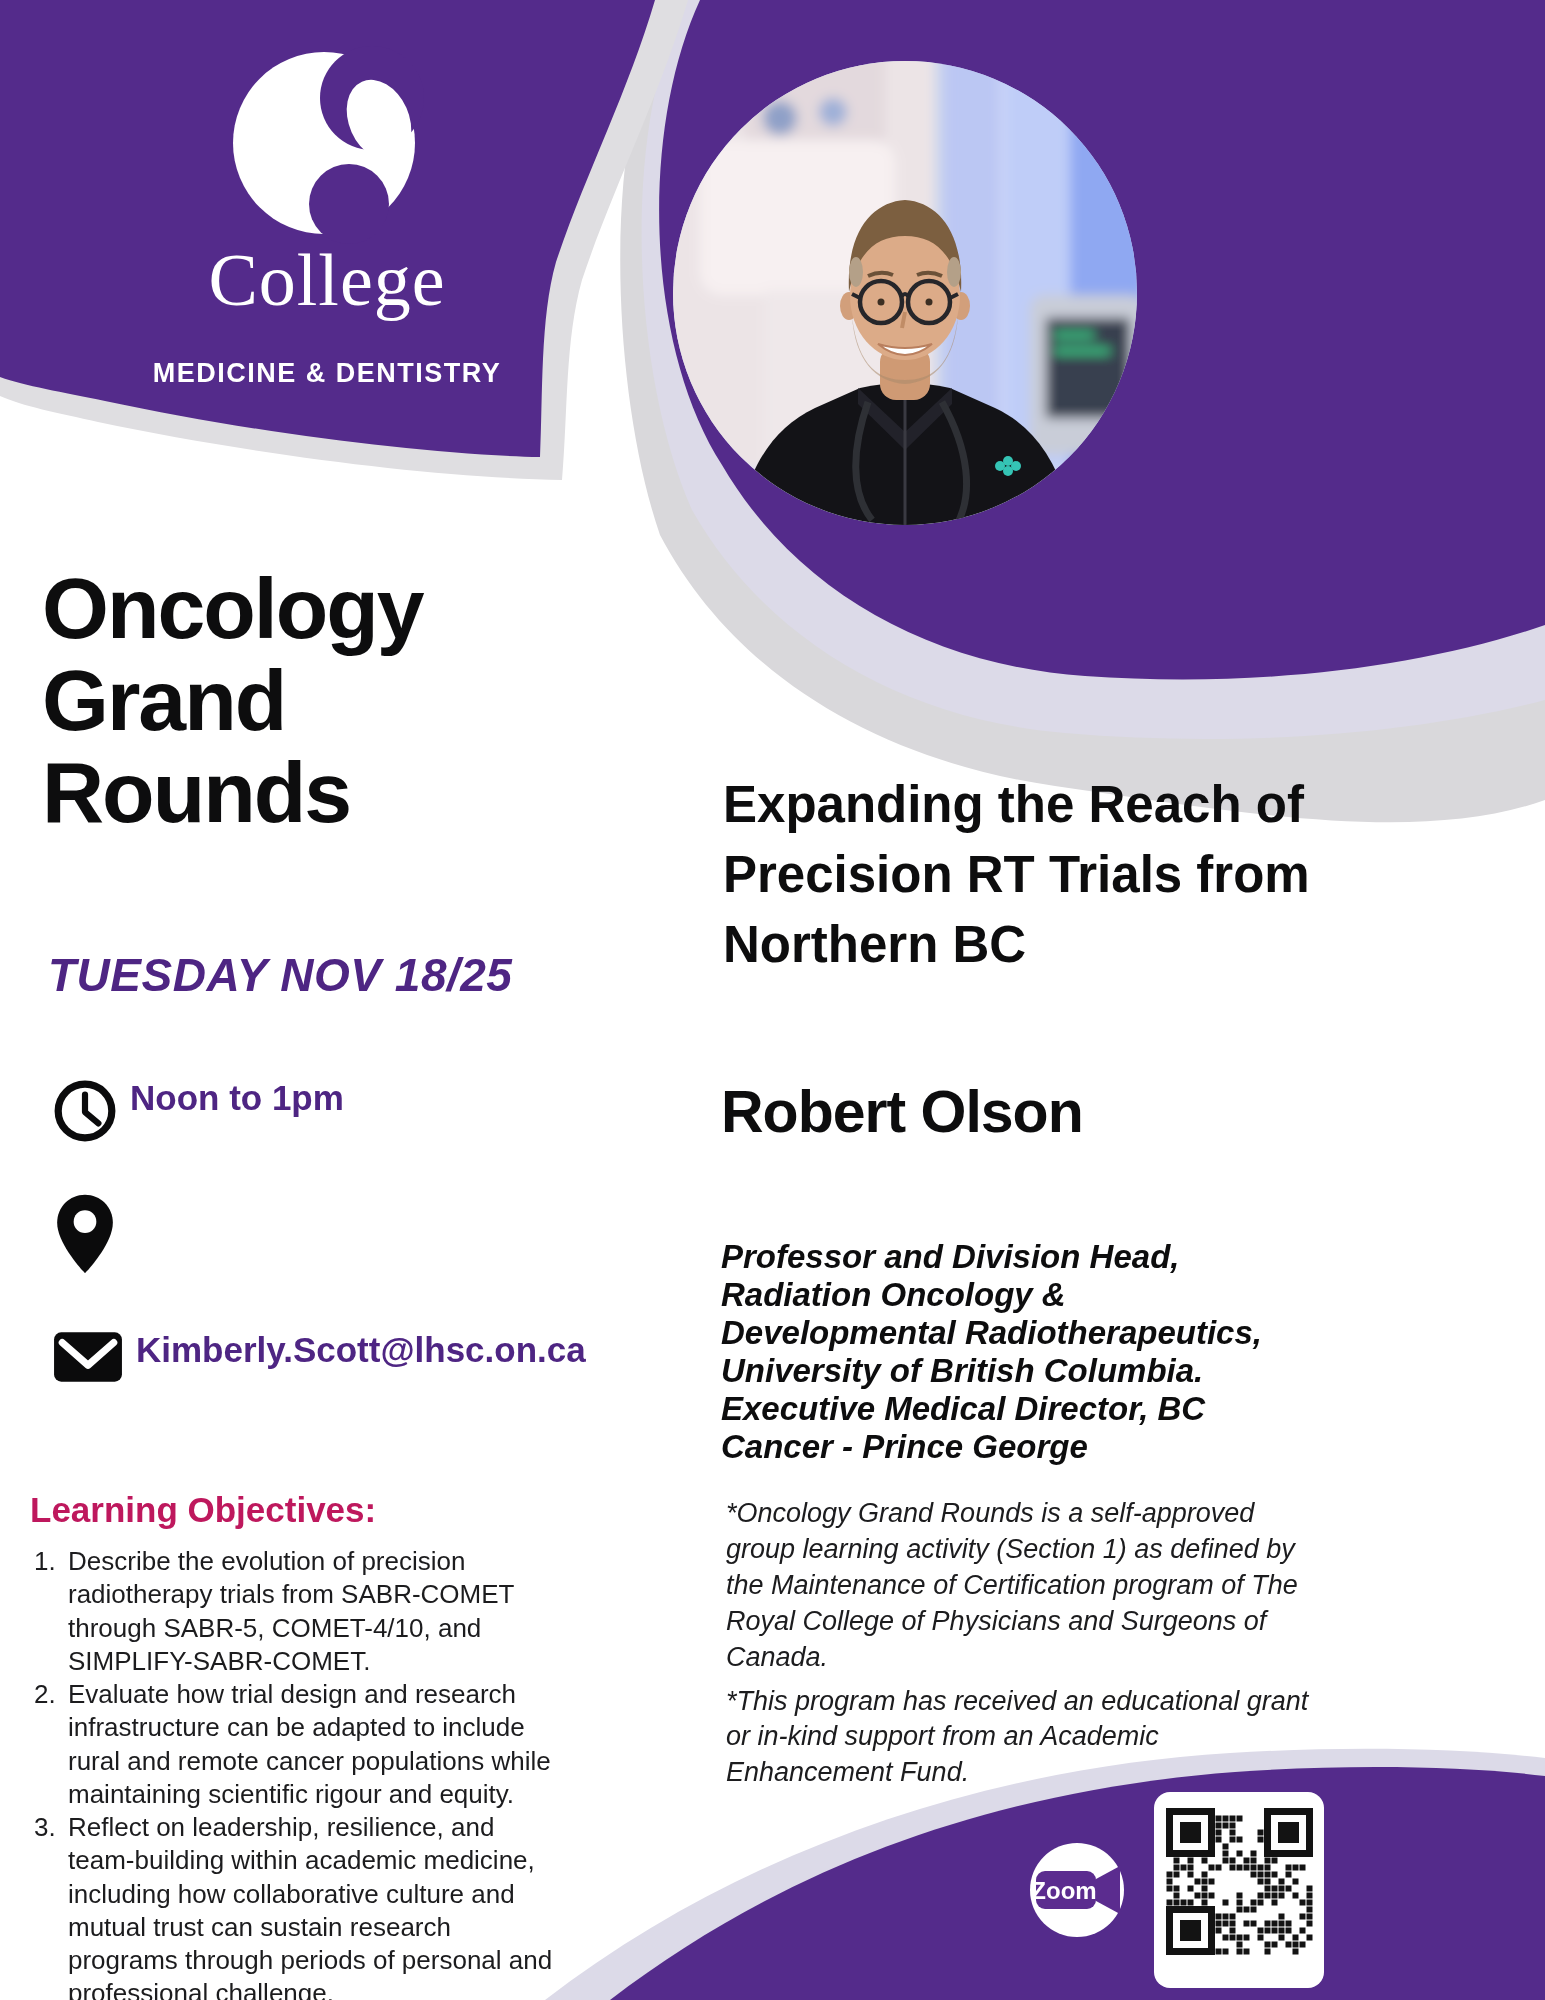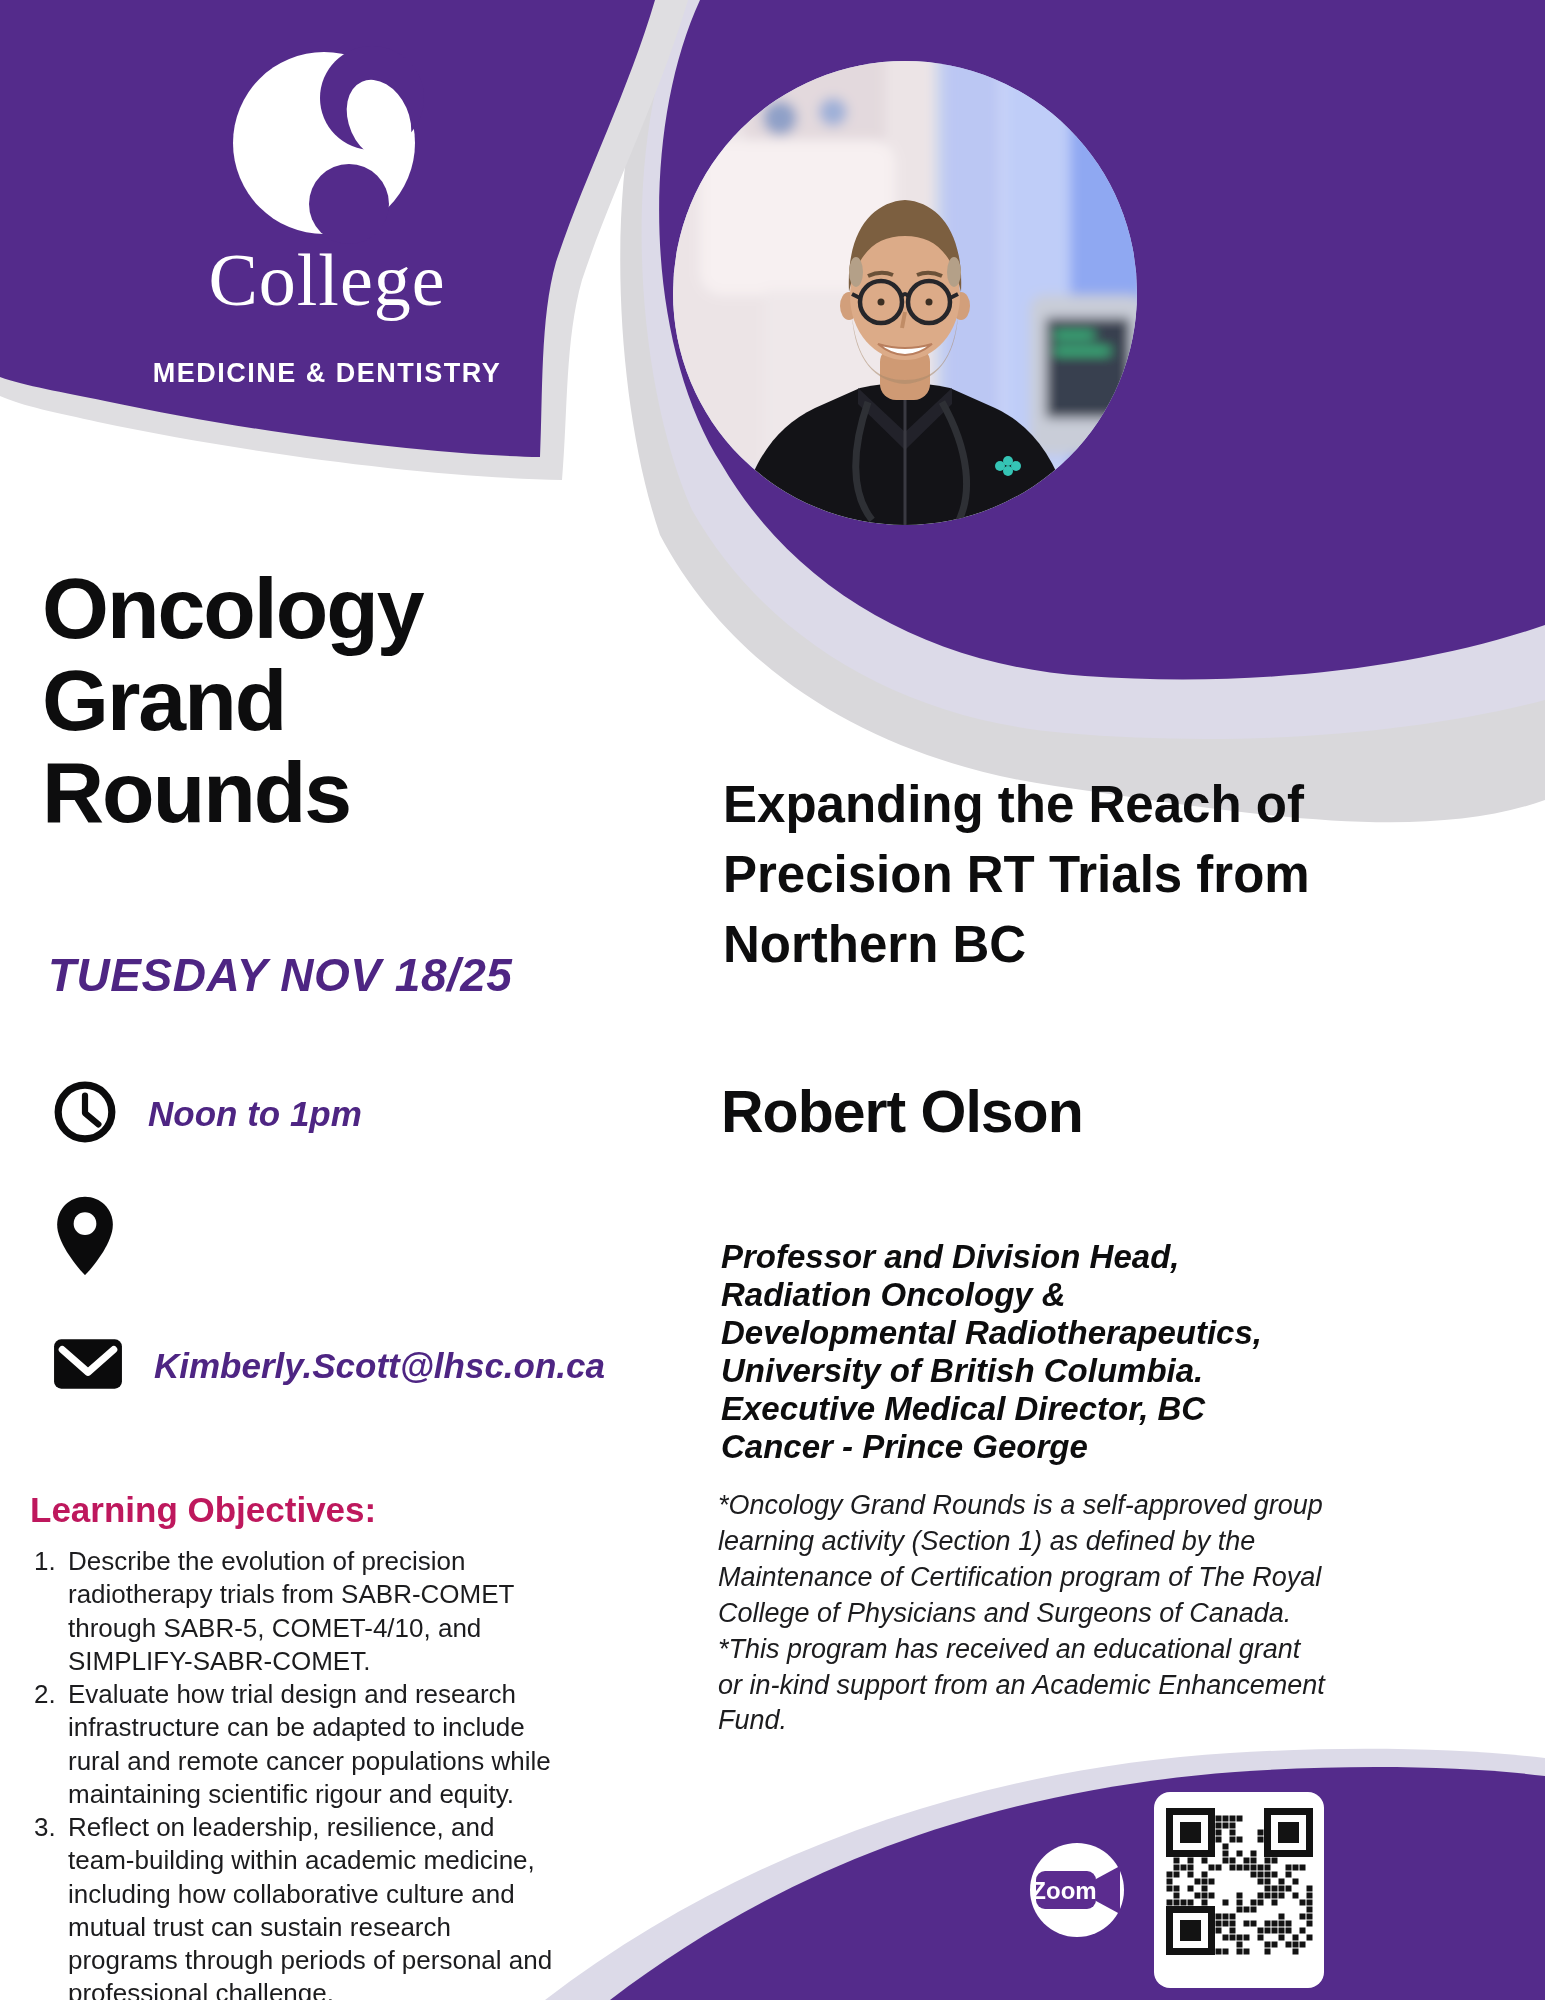--- a/index.html
+++ b/index.html
@@ -10,41 +10,41 @@
   
   .brand-wordmark{left:147px;top:238px;width:360px;text-align:center;color:#fff;
     font-family:"Liberation Serif", serif;font-size:74px;letter-spacing:1px;}
   .brand-sub{left:147px;top:358px;width:360px;text-align:center;color:#fff;
     font-size:27px;font-weight:bold;letter-spacing:1.5px;}
   
   .event-title{left:42px;top:562px;width:560px;color:#0d0d0e;font-size:86px;
     font-weight:bold;line-height:1.07;letter-spacing:-2px;}
   .event-date{left:48px;top:948px;color:#4e2583;font-size:46px;font-weight:bold;
     font-style:italic;letter-spacing:.5px;}
-  .detail-row{display:flex;align-items:center;gap:30px;left:52px;font-style:italic;}
+  .detail-row{display:flex;gap:12px;left:52px;}
   .detail-row .label{color:#4e2583;font-size:35px;font-weight:bold;}
   .row-time{top:1078px;height:72px;}
   .row-loc{top:1190px;height:96px;}
   .row-mail{top:1330px;height:72px;}
   .obj-head{left:30px;top:1490px;color:#be185d;font-size:35px;font-weight:bold;}
   .obj-list{left:30px;top:1545px;width:528px;color:#1c1c1e;font-size:26px;line-height:1.28;}
   .obj-list ol{margin:0;padding:0;list-style:none;counter-reset:obj;}
   .obj-list li{counter-increment:obj;position:relative;padding-left:38px;}
   .obj-list li::before{content:counter(obj)".";position:absolute;left:4px;}
   
   .talk-title{left:723px;top:770px;width:700px;color:#0d0d0e;font-size:51px;
     font-weight:bold;line-height:1.37;}
   .speaker-name{left:721px;top:1078px;color:#0d0d0e;font-size:59px;font-weight:bold;
     letter-spacing:-1px;}
   .speaker-creds{left:721px;top:1148px;color:#0d0d0e;font-size:42px;font-weight:bold;}
   .speaker-role{left:721px;top:1238px;width:620px;color:#0d0d0e;font-size:33px;
     font-weight:bold;font-style:italic;line-height:1.15;}
   .talk-notes{left:718px;top:1488px;width:610px;color:#1c1c1e;font-size:27px;
     font-style:italic;line-height:1.33;}
-  .talk-notes p{margin:0;}
+  .talk-notes p{margin:8px;}
 </style>
 </head>
 <body>
 
 <div class="page">
 
   <svg class="bg" viewBox="0 0 1545 2000">
     <defs>
       <clipPath id="pc">
           <circle cx="905" cy="293" r="232"></circle>

